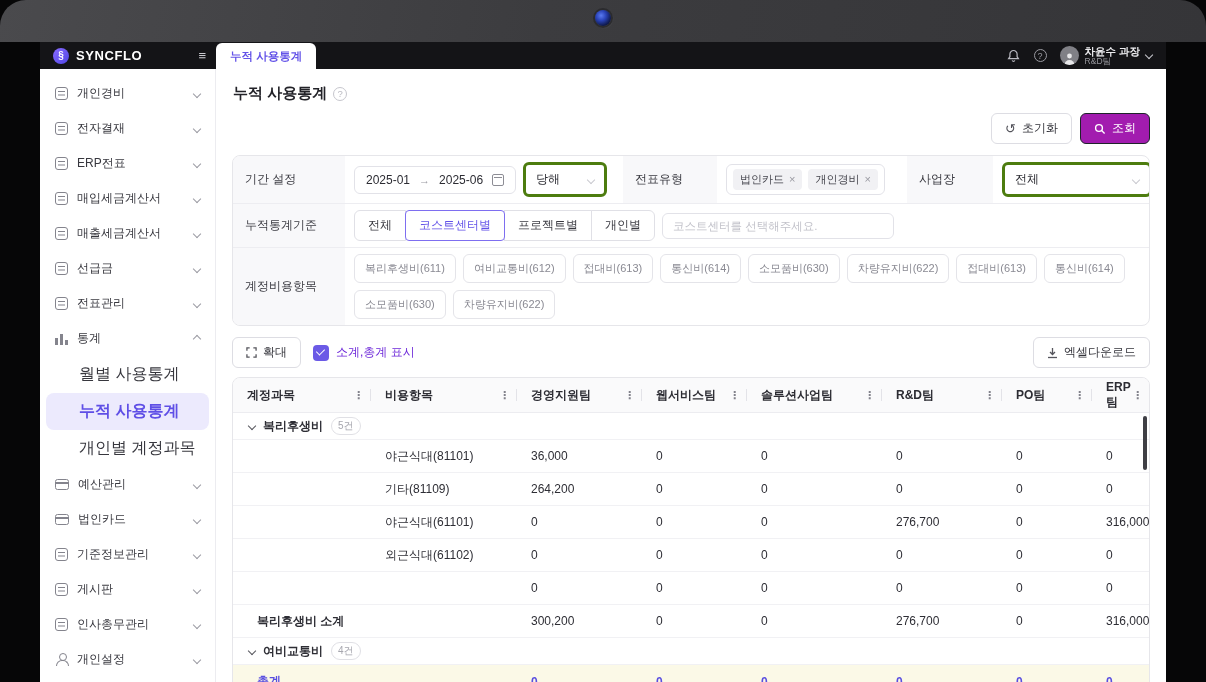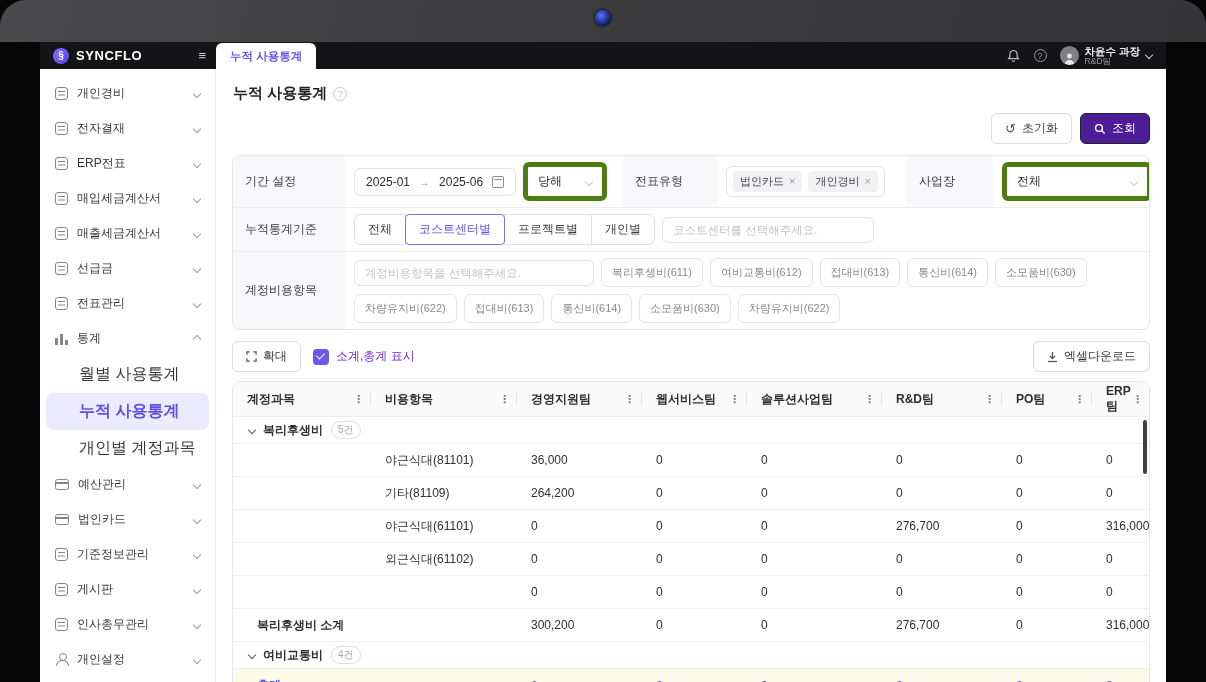--- a/index.html
+++ b/index.html
@@ -65,54 +65,54 @@
 
   
   .main { flex:1; background:#fff; overflow:hidden; }
   .page-head { display:flex; align-items:center; gap:6px; padding:15px 16px 0 17px; }
   .page-title { font-size:15px; font-weight:700; color:#222228; }
   .help-circ { width:14px; height:14px; border:1.2px solid #c6c6cd; border-radius:50%; color:#b9b9c1;
     font-size:9.5px; display:flex; align-items:center; justify-content:center; }
   .action-row { display:flex; justify-content:flex-end; gap:8px; padding:10px 16px 11px; }
   .btn { display:inline-flex; align-items:center; gap:6px; font-size:12px; border-radius:6px;
     padding:6px 13px; border:1px solid #dddde3; background:#fff; color:#33333a; cursor:pointer; white-space:nowrap; }
-  .btn.primary { background:#4c1d95; border-color:#1f232b; color:#fff; }
+  .btn.primary { background:#a21caf; border-color:#1f232b; color:#fff; }
   .refresh-glyph { font-size:13px; line-height:1; color:#55555c; }
 
   
   .filter-panel { margin:0 16px; border:1px solid #e6e6ea; border-radius:8px; overflow:hidden; }
   .f-row { display:flex; align-items:stretch; border-bottom:1px solid #ededf1; }
   .f-row:last-child { border-bottom:none; }
   .f-label { background:#f8f8fa; display:flex; align-items:center; padding:0 12px;
     font-size:12px; color:#3a3a41; font-weight:500; flex:none; }
   .w112 { width:112px; } .w94 { width:94px; } .w86 { width:86px; }
   .f-content { display:flex; align-items:center; gap:7px; padding:6px 9px; flex-wrap:wrap; }
   .date-box { display:flex; align-items:center; gap:9px; border:1px solid #e2e2e8; border-radius:6px;
     padding:6px 11px; font-size:12px; color:#2c2c33; cursor:pointer; }
   .arrow { color:#9a9aa2; font-size:11px; }
   .cal-icon { width:12px; height:12px; border:1.3px solid #8d8d95; border-radius:2px; position:relative; }
   .cal-icon::before { content:''; position:absolute; left:1px; right:1px; top:2.5px; height:1.2px; background:#8d8d95; }
-  .select-box { display:flex; align-items:center; justify-content:space-between; border:5px solid #4d7c0f;
+  .select-box { display:flex; align-items:center; justify-content:space-between; border:3px solid #4d7c0f;
     border-radius:6px; padding:6px 10px; font-size:12px; color:#2c2c33; cursor:pointer; }
   .sel-sm { width:84px; } .sel-grow { flex:1; min-width:150px; }
   .tag-input { display:flex; align-items:center; gap:6px; border:1px solid #e2e2e8; border-radius:6px;
     padding:4px 6px; min-width:158px; min-height:28px; cursor:text; }
   .tag { background:#f1f1f4; border-radius:4px; padding:3px 7px; font-size:11px; color:#43434b;
     display:inline-flex; gap:5px; align-items:center; }
   .tag .x { color:#9a9aa2; cursor:pointer; font-size:11px; line-height:1; }
   .seg { display:flex; }
   .seg-btn { border:1px solid #e0e0e6; padding:6px 13px; font-size:12px; color:#3a3a41; background:#fff;
     margin-left:-1px; cursor:pointer; white-space:nowrap; }
   .seg-btn:first-child { border-radius:6px 0 0 6px; margin-left:0; }
   .seg-btn:last-child { border-radius:0 6px 6px 0; }
   .seg-btn.active { border-color:#7e6ef0; color:#6353e8; position:relative; z-index:1; border-radius:4px; }
   .ph-input { border:1px solid #e2e2e8; border-radius:6px; padding:6px 10px; font-size:11.5px;
     color:#55555c; outline:none; background:#fff; font-family:inherit; }
   .ph-input::placeholder { color:#c2c2ca; }
-  .w-cost { width:212px; } .w-acct { width:240px; }
+  .w-cost { width:232px; } .w-acct { width:240px; }
   .chip { border:1px solid #e4e4e9; border-radius:6px; padding:6px 10px; font-size:11px; color:#8a8a93;
     background:#fff; cursor:pointer; white-space:nowrap; }
 
   
   .tools-row { display:flex; align-items:center; gap:12px; padding:11px 16px 9px; }
   .check-wrap { display:flex; align-items:center; gap:7px; cursor:pointer; }
   .checkbox { width:16px; height:16px; border-radius:4px; background:#6b5ae6; position:relative; flex:none; }
   .checkbox::after { content:''; position:absolute; left:5px; top:2.5px; width:4px; height:7px;
     border-right:1.8px solid #fff; border-bottom:1.8px solid #fff; transform:rotate(45deg); }
   .check-label { font-size:12px; color:#6d28d9; }
@@ -318,21 +318,20 @@
                 <button class="seg-btn">프로젝트별</button>
                 <button class="seg-btn">개인별</button>
               </div>
             <input class="ph-input w-cost" readonly="" placeholder="코스트센터를 선택해주세요." style="">
           </div>
         </div>
 
         <div class="f-row">
           <div class="f-label w112">계정비용항목</div>
           <div class="f-content" id="account-chips" style="flex:1;">
-            <input class="ph-input w-acct" readonly="" placeholder="계정비용항목을 선택해주세요." style="">
           <span class="chip">복리후생비(611)</span>
               <span class="chip">여비교통비(612)</span>
               <span class="chip">접대비(613)</span>
               <span class="chip">통신비(614)</span>
               <span class="chip">소모품비(630)</span>
               <span class="chip">차량유지비(622)</span>
               <span class="chip">접대비(613)</span>
               <span class="chip">통신비(614)</span>
               <span class="chip">소모품비(630)</span>
               <span class="chip">차량유지비(622)</span>

